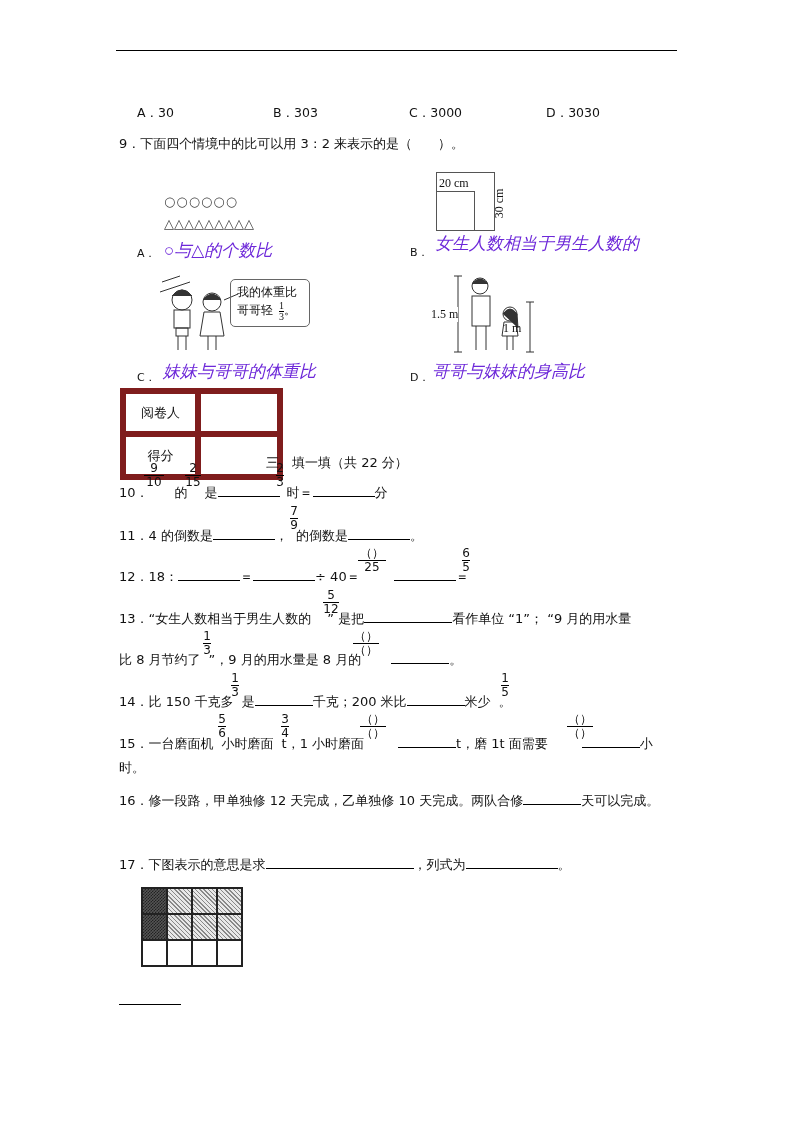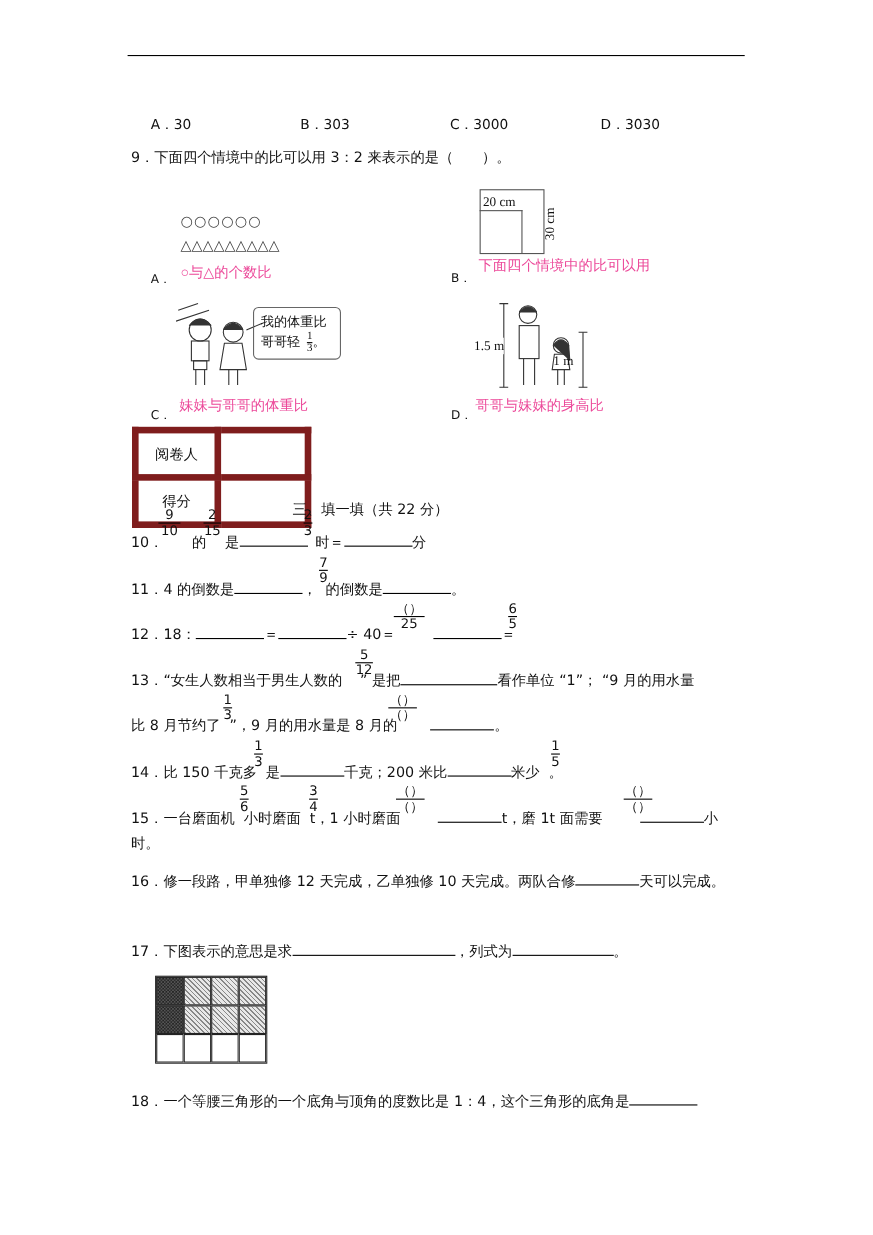--- a/index.html
+++ b/index.html
@@ -7,21 +7,21 @@
            font-family: "DejaVu Sans", "Liberation Sans", sans-serif; color: #111; font-size: 13px; }
     .abs { position: absolute; }
     .hdr-line { position: absolute; left: 116px; top: 50px; width: 561px; height: 0; border-top: 1.5px solid #000; }
     .line { position: absolute; left: 119px; white-space: nowrap; font-size: 13px; line-height: 16px; }
     .opt { position: absolute; font-size: 12.5px; white-space: nowrap; }
     .blank { display: inline-block; border-bottom: 1px solid #000; height: 12px; vertical-align: baseline; }
     .frac { position: absolute; font-size: 12px; text-align: center; line-height: 13px; }
     .frac .n { display: block; }
     .frac .d { display: block; border-top: 1px solid #000; }
     .serif { font-family: "Liberation Serif", "DejaVu Serif", serif; }
-    .cap { position: absolute; font-family: "Liberation Serif", "DejaVu Serif", serif; font-size: 13px; color: #ec4899; white-space: nowrap; }
+    .cap { position: absolute; font-family: "Liberation Serif", "DejaVu Serif", serif; font-size: 17px; color: #6d28d9; white-space: nowrap; font-style: italic; }
     .grader { position: absolute; left: 120px; top: 388px; border-collapse: collapse; }
     .grader td { border: 6px solid #7f1d1d; width: 67px; height: 35px; text-align: center; font-size: 13px; }
     .grader td.v { width: 74px; }
     .shape-grid { position: absolute; left: 141px; top: 887px; display: grid;
                   grid-template-columns: repeat(4, 25px); grid-template-rows: repeat(3, 26px);
                   border: 1px solid #222; }
     .shape-grid div { border: 1px solid #222; box-sizing: border-box; }
     .hatch { background: repeating-linear-gradient(45deg, #888 0 1px, #e8e8e8 1px 3px); }
     .cross { background-color:#555; background-image:
              linear-gradient(45deg, #222 25%, transparent 25%, transparent 75%, #222 75%),
@@ -43,21 +43,21 @@
 
 <div class="abs" style="left:164px; top:194px; font-size:13px; letter-spacing:1px; color:#444;">○○○○○○</div>
 <div class="abs" style="left:164px; top:216px; font-size:13px; letter-spacing:0px; color:#444;">△△△△△△△△△</div>
 <div class="cap" style="left:164px; top:239px;">○与△的个数比</div>
 <div class="opt" style="left:137px; top:246px; font-size:11px;">A．</div>
 
 <div class="abs" style="left:436px; top:172px; width:57px; height:57px; border:1px solid #555;"></div>
 <div class="abs" style="left:436px; top:191px; width:38px; height:38px; border:1px solid #555; border-left:none; border-bottom:none;"></div>
 <div class="abs serif" style="left:439px; top:176px; font-size:12px;">20 cm</div>
 <div class="abs serif" style="left:485px; top:196px; font-size:12px; transform:rotate(-90deg); transform-origin:center;">30 cm</div>
-<div class="cap" style="left:435px; top:232px;">下面四个情境中的比可以用</div>
+<div class="cap" style="left:435px; top:232px;">女生人数相当于男生人数的</div>
 <div class="opt" style="left:410px; top:245px; font-size:11px;">B．</div>
 
 <svg class="abs" style="left:160px; top:274px;" width="80" height="82" viewBox="0 0 80 82">
   <g fill="none" stroke="#333" stroke-width="1">
     <line x1="2" y1="8" x2="20" y2="2"></line>
       <line x1="0" y1="18" x2="30" y2="8"></line>
     <circle cx="22" cy="26" r="10"></circle>
       <path d="M12 22 Q22 10 32 22" fill="#333"></path>
     <rect x="14" y="36" width="16" height="18"></rect>
       <rect x="16" y="54" width="12" height="8"></rect>
@@ -228,14 +228,14 @@
   <div class="hatch"></div>
   <div class="hatch"></div>
   <div class="hatch"></div>
   <div class="empty"></div>
   <div class="empty"></div>
   <div class="empty"></div>
   <div class="empty"></div>
 </div>
 
 <div class="line" style="top:992px;">
-  <span>18．一个等腰三角形的一个底角与顶角的度数比是 1：4，这个三角形的底角是</span><span class="blank" style="width:62px;"></span>
+  <span class="blank" style="width:62px;"></span>
 </div>
 
 </body></html>

